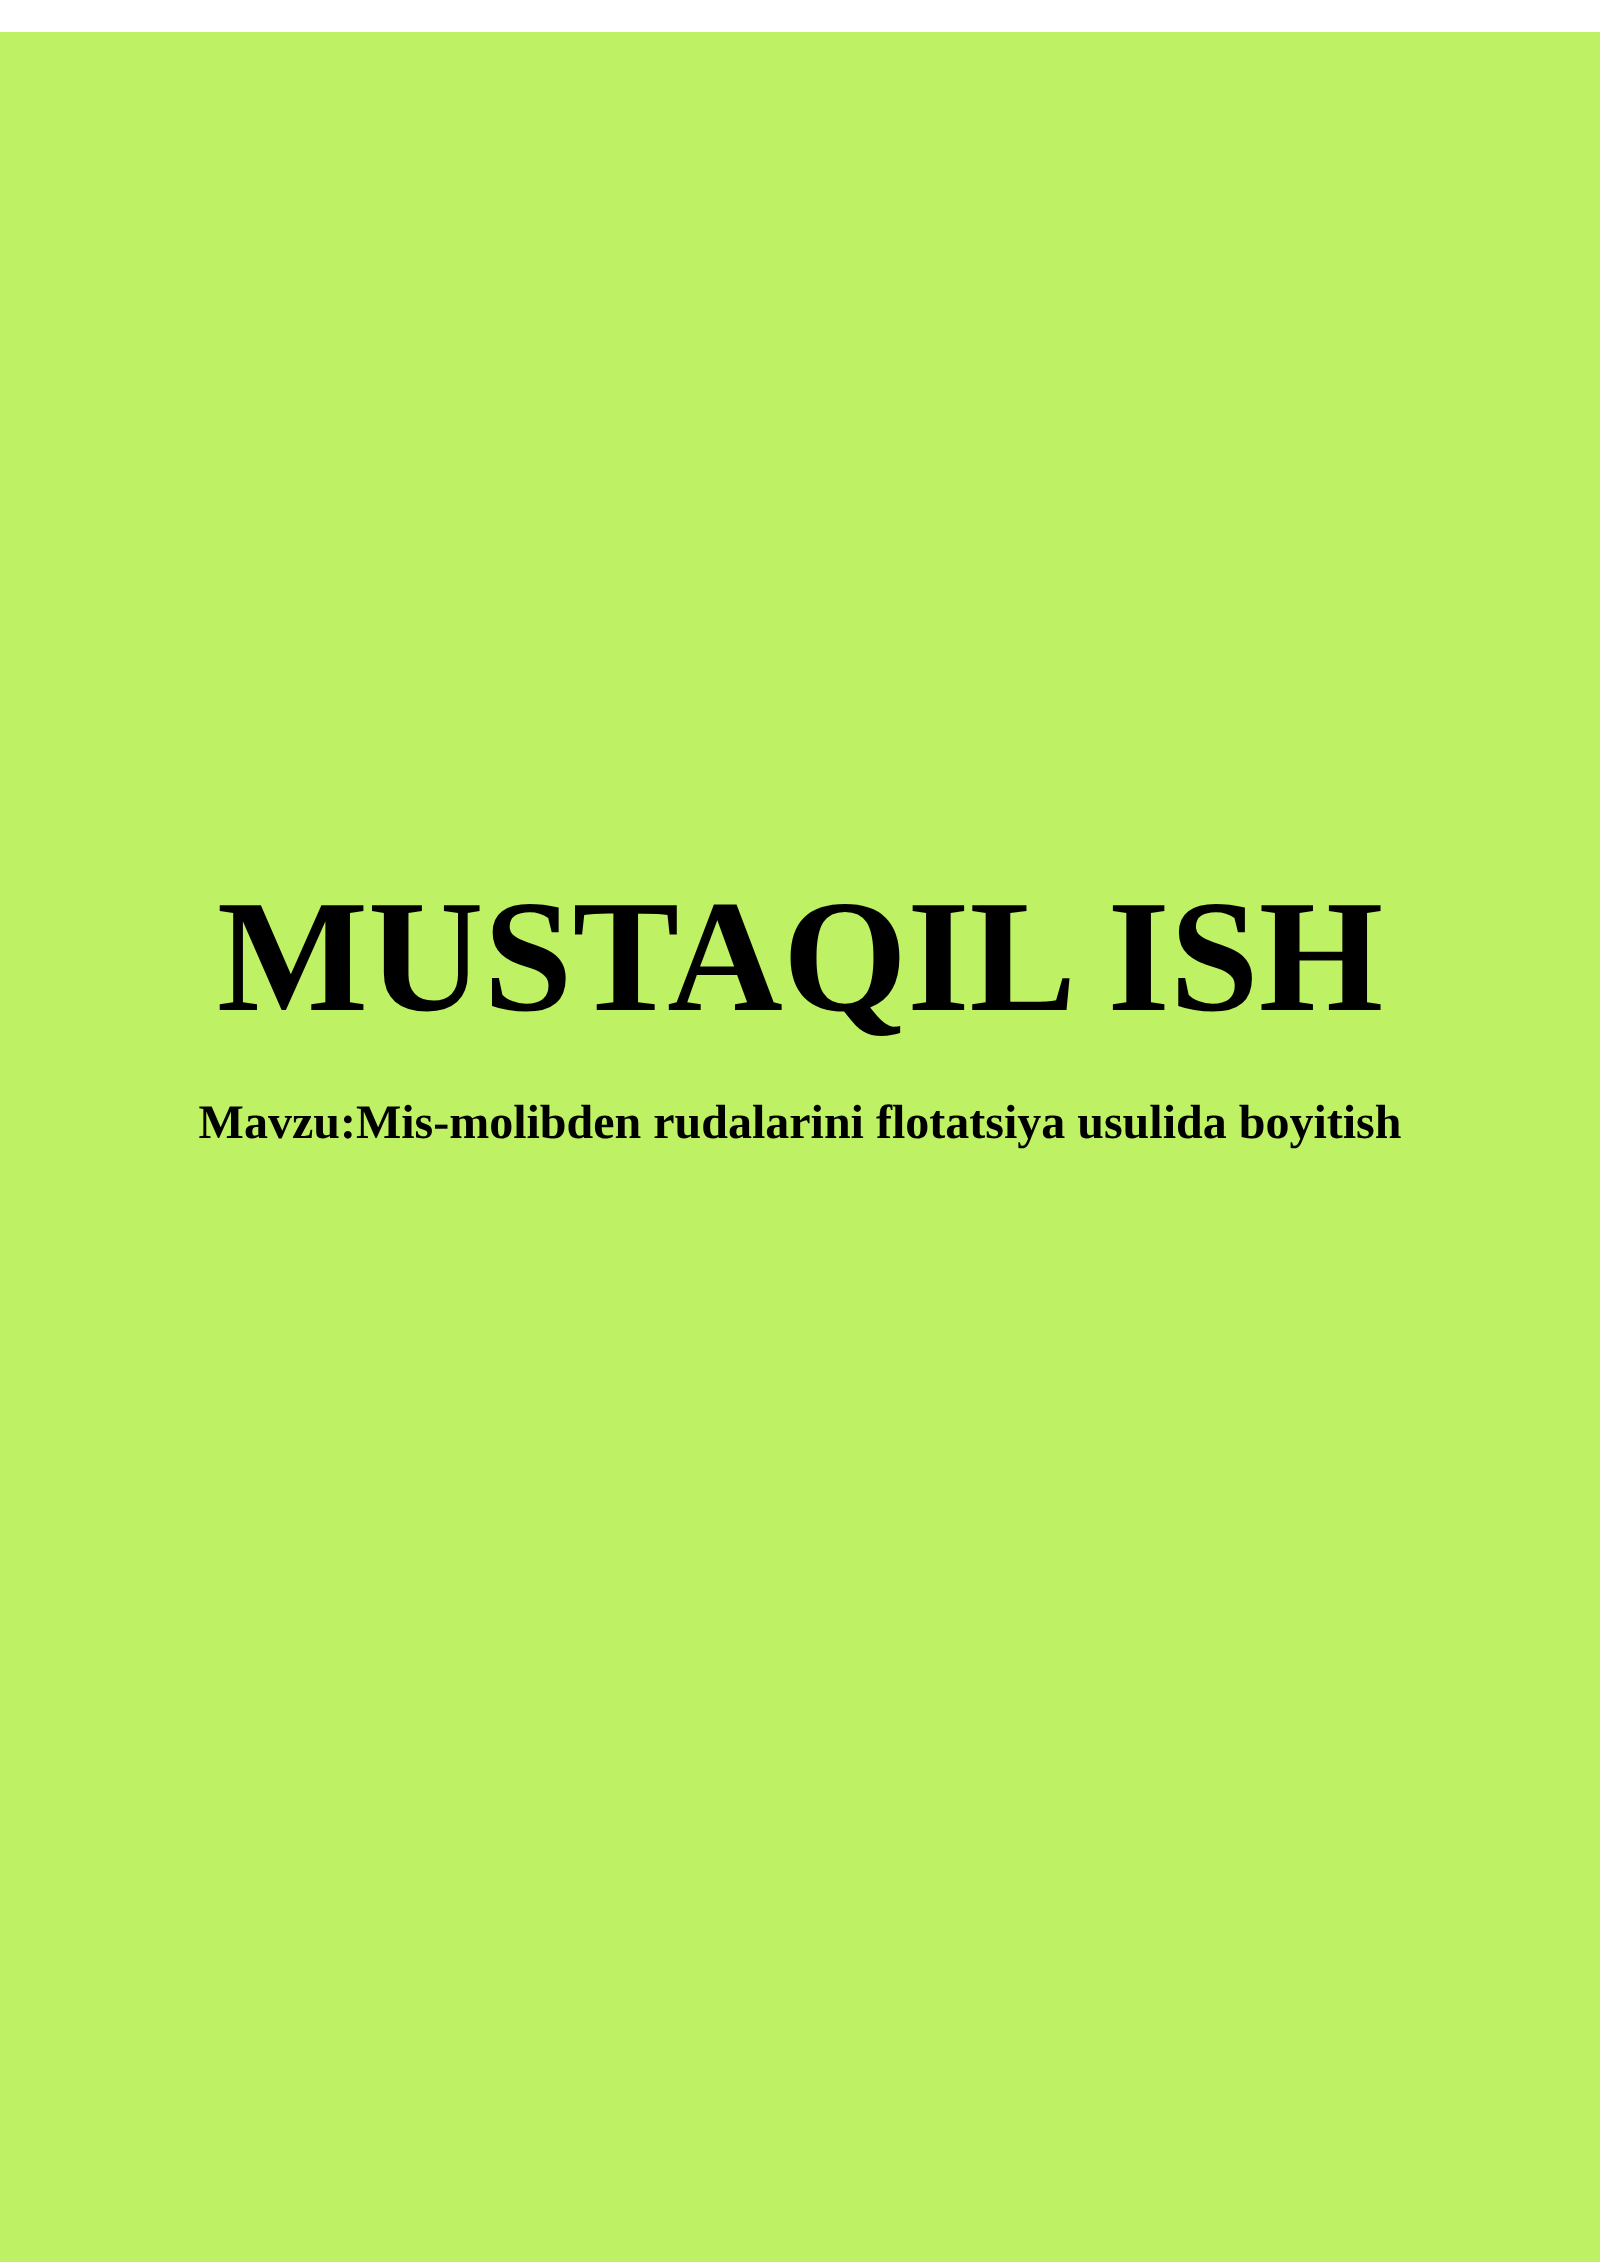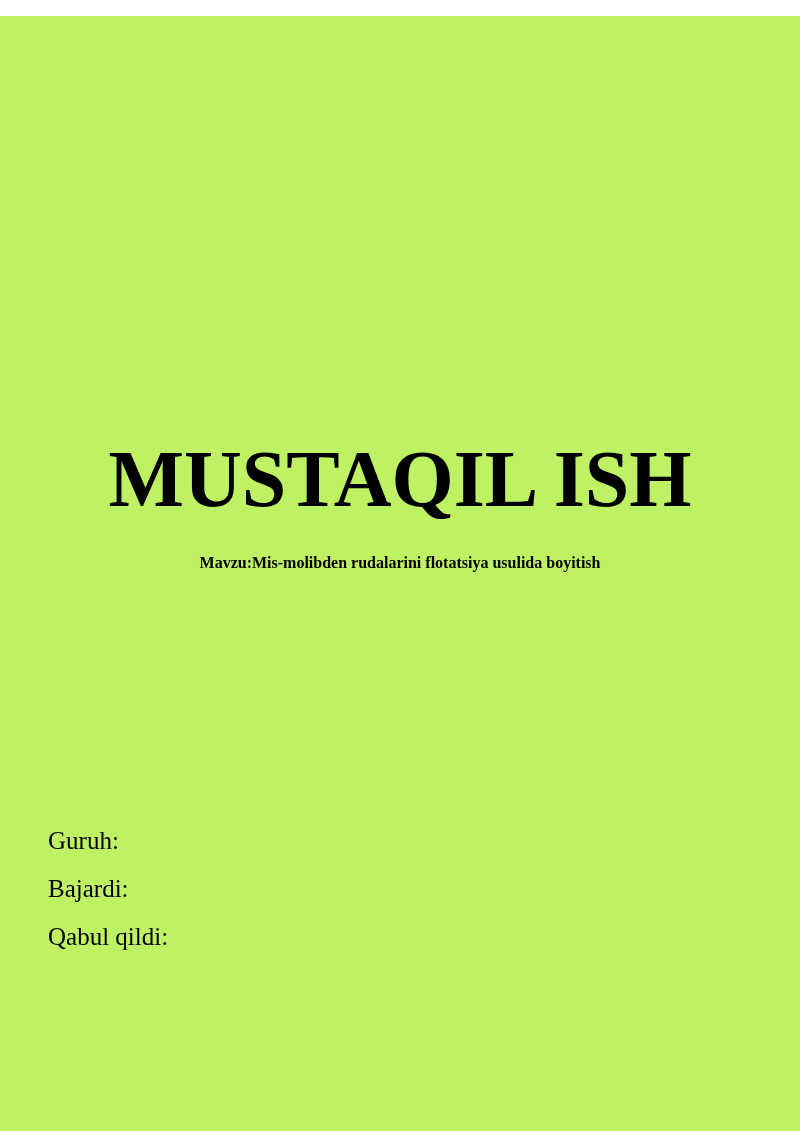--- a/index.html
+++ b/index.html
@@ -30,21 +30,21 @@
     line-height: 1.15;
     white-space: nowrap;
     color: #000000;
   }
   .doc-subtitle {
     position: absolute;
     top: 532px;
     left: 0;
     width: 100%;
     text-align: center;
-    font-size: 16px;
+    font-size: 24px;
     font-weight: bold;
     line-height: 29px;
     color: #000000;
   }
   .credit-fields {
     position: absolute;
     top: 810px;
     left: 48px;
     font-size: 25px;
     font-weight: normal;
@@ -60,19 +60,14 @@
 <body>
 
 <div class="page">
 
   <h1 class="doc-title">MUSTAQIL ISH</h1>
 
   <div class="doc-subtitle">
     <div>Mavzu:Mis-molibden rudalarini flotatsiya usulida boyitish</div>
   </div>
 
-  <div class="credit-fields">
-    <p>Guruh:</p>
-    <p>Bajardi:</p>
-    <p>Qabul qildi:</p>
-  </div>
 
 </div>
 
 </body></html>

